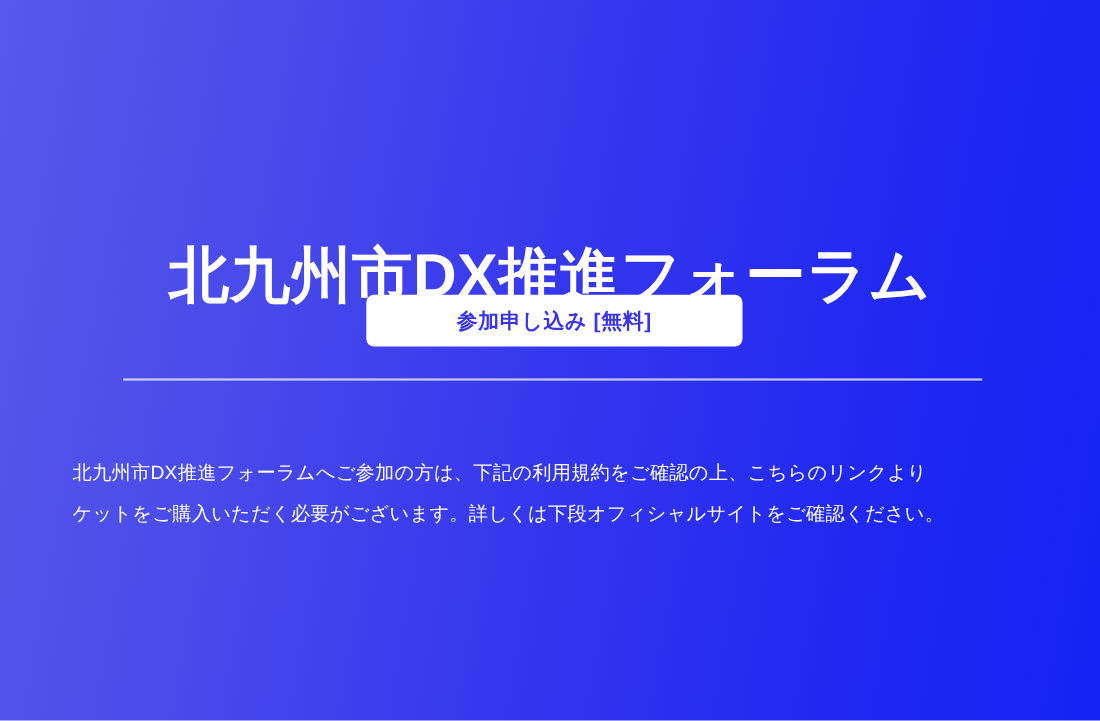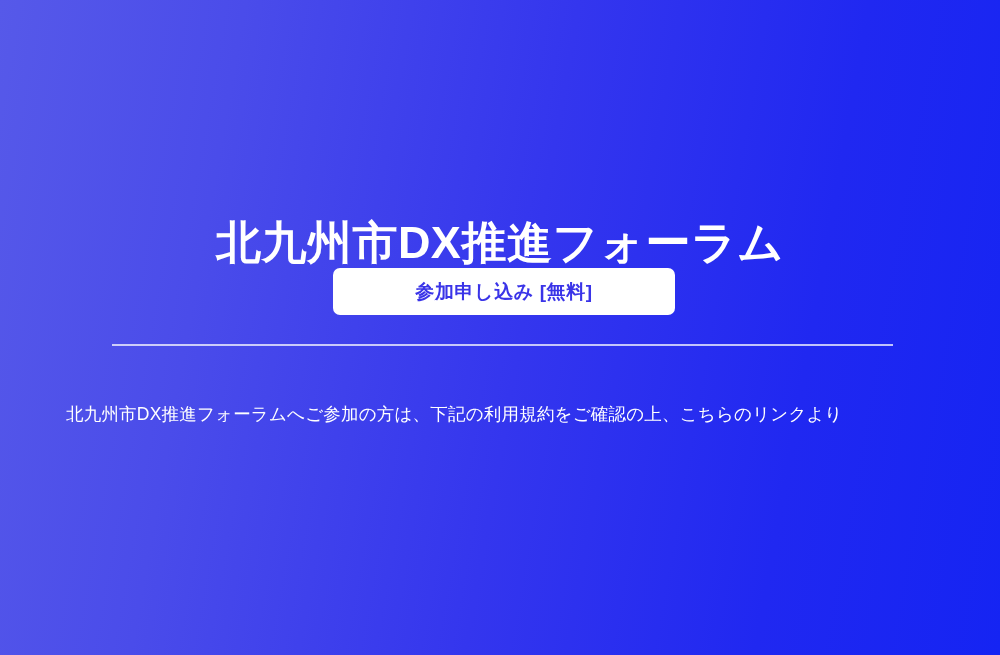--- a/index.html
+++ b/index.html
@@ -26,21 +26,21 @@
   }
 
   
   #hero-title {
     position: absolute;
     left: 0;
     right: 0;
     top: 182px;
     text-align: center;
     color: #ffffff;
-    font-size: 45px;
+    font-size: 55px;
     line-height: 62px;
     font-weight: bold;
     letter-spacing: 0.5px;
     white-space: nowrap;
     -webkit-font-smoothing: antialiased;
   }
 
   
   #cta-button {
     position: absolute;
@@ -71,21 +71,21 @@
     top: 344px;
     width: 781px;
     height: 2px;
     background: rgba(255, 255, 255, 0.72);
   }
 
   
   #description {
     position: absolute;
     left: 66px;
-    top: 377px;
+    top: 392px;
     width: 898px;
     color: #ffffff;
     font-size: 17.5px;
     line-height: 38px;
     font-weight: normal;
     letter-spacing: 0.2px;
     text-align: left;
   }
 
   #description .desc-line {
@@ -101,15 +101,16 @@
   <h1 id="hero-title">北九州市DX推進フォーラム</h1>
 
   <button id="cta-button">
     <span>参加申し込み [無料]</span>
   </button>
 
   <div id="divider"></div>
 
   <p id="description">
     <span class="desc-line">北九州市DX推進フォーラムへご参加の方は、下記の利用規約をご確認の上、こちらのリンクより</span>
+    <span class="desc-line">ケットをご購入いただく必要がございます。詳しくは下段オフィシャルサイトをご確認ください。</span>
   </p>
 
 </div>
 
 </body></html>

